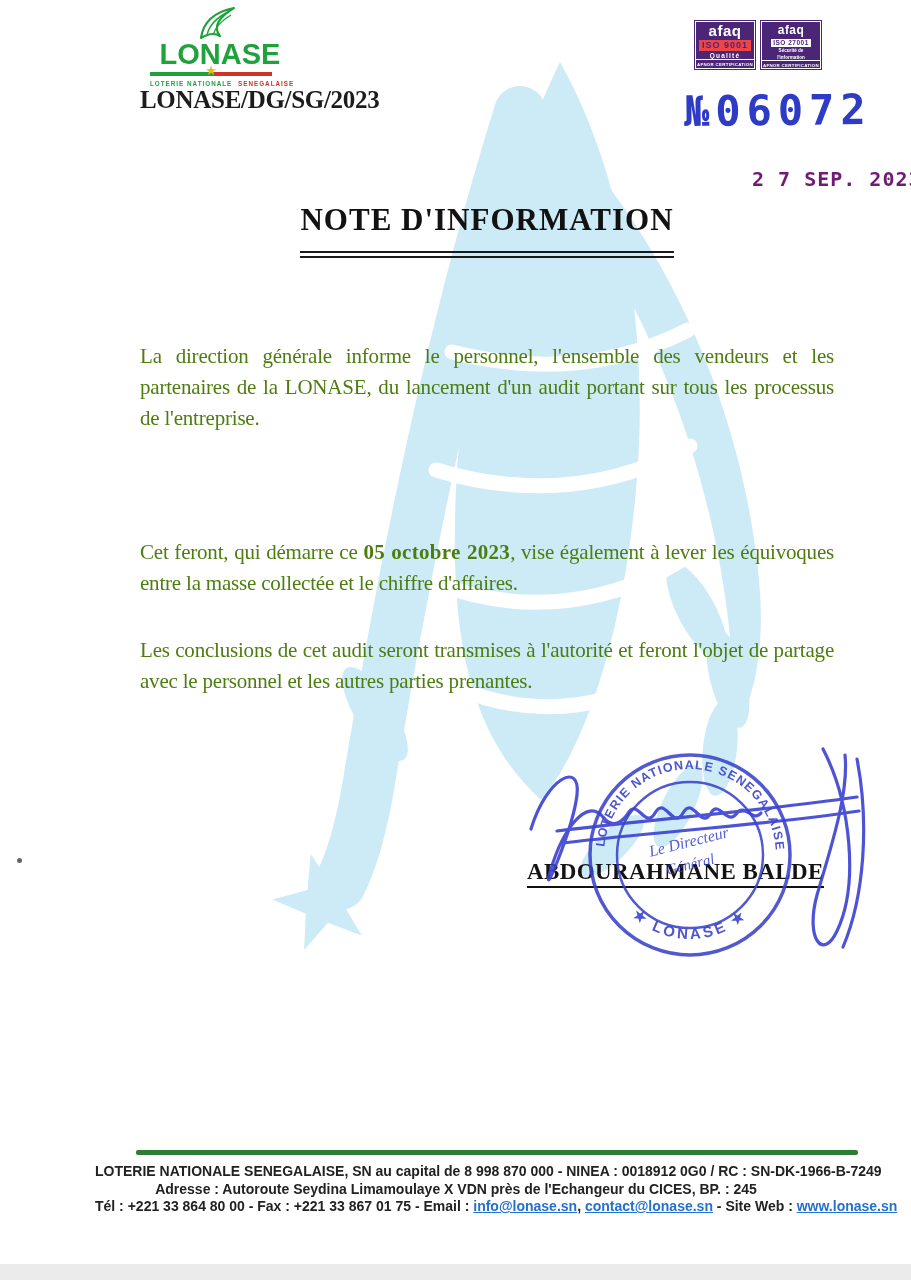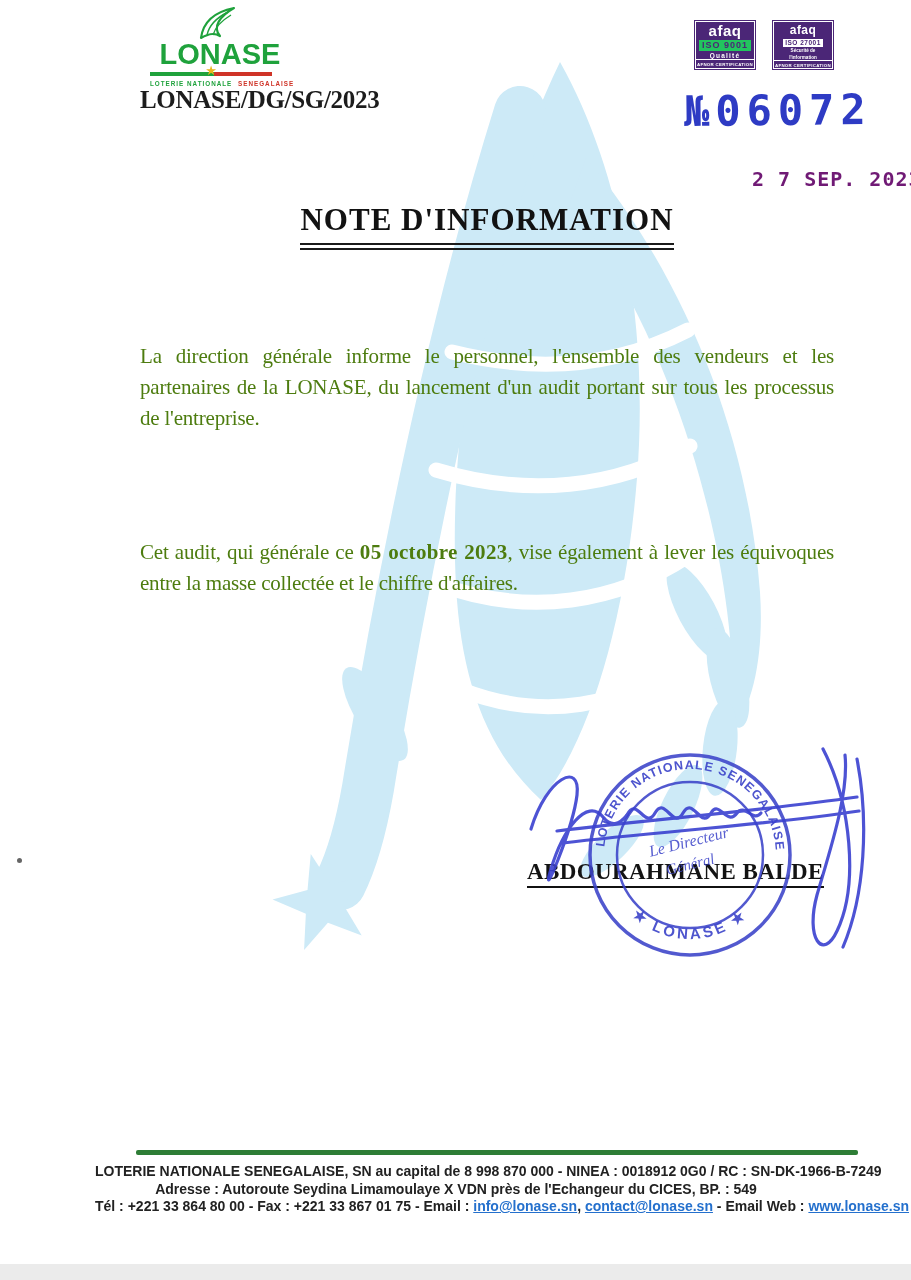--- a/index.html
+++ b/index.html
@@ -34,31 +34,31 @@
   .logo-caption .cap-green { color:#1fa23c; }
   .logo-caption .cap-red { color:#cf3327; margin-left:3px; }
 
   
   .ref {
     position:absolute; left:140px; top:86px; z-index:2;
     font-weight:bold; font-size:25px; letter-spacing:-0.3px; color:#1c1c1c;
   }
 
   
-  .badges { position:absolute; left:694px; top:20px; z-index:2; display:flex; gap:16px; }
+  .badges { position:absolute; left:694px; top:20px; z-index:2; display:flex; gap:4px; }
   .badge { width:62px; height:50px; background:#4b2677; padding:1px; box-sizing:border-box; }
   .badge-inner {
     border:1px solid #ffffff; height:100%; box-sizing:border-box;
     display:flex; flex-direction:column; align-items:center;
     font-family:"Liberation Sans", sans-serif; color:#ffffff;
   }
   .afaq-big { font-weight:bold; font-size:15px; line-height:1.05; letter-spacing:.5px; margin-top:1px; }
   .afaq-sm  { font-weight:bold; font-size:12px; line-height:1.05; letter-spacing:.4px; margin-top:2px; }
   .iso-box-big {
-    background:#22c55e; color:#4b2677; font-weight:bold; font-size:9px;
+    background:#ef4444; color:#4b2677; font-weight:bold; font-size:9px;
     letter-spacing:1px; padding:0 3px; margin-top:1px; line-height:1.25;
   }
   .iso-box-sm {
     background:#ffffff; color:#4b2677; font-weight:bold; font-size:6.5px;
     letter-spacing:.5px; padding:0 2px; margin-top:2px; line-height:1.3;
   }
   .badge-sub { font-weight:bold; font-size:6.5px; letter-spacing:1.2px; margin-top:1px; }
   .badge-sub-sm { font-weight:bold; font-size:4.6px; line-height:1.2; text-align:center; margin-top:1px; }
   .badge-foot {
     margin-top:auto; width:100%; border-top:1px solid #ffffff; text-align:center;
@@ -74,21 +74,21 @@
   .date-stamp {
     position:absolute; left:752px; top:167px; z-index:2;
     color:#701a75; font-family:"DejaVu Sans Mono", monospace; font-weight:bold;
     font-size:20px; letter-spacing:1px; white-space:nowrap;
   }
 
   
   .title-row { position:absolute; left:140px; top:202px; width:694px; text-align:center; z-index:2; }
   .title-text {
     display:inline-block; font-weight:bold; font-size:31px; letter-spacing:1px;
-    color:#121212; border-bottom:7px double #1a1a1a; padding-bottom:5px; white-space:nowrap;
+    color:#121212; border-bottom:7px double #1a1a1a; padding-bottom:13px; white-space:nowrap;
   }
 
   
   .para {
     position:absolute; left:140px; width:694px; z-index:2;
     font-size:21px; line-height:31px; letter-spacing:-0.2px;
     text-align:justify; color:#4d7c0f;
   }
   .p1 { top:320px; }
   .p2 { top:422px; text-indent:6px; }
@@ -198,21 +198,22 @@
   </div>
 
   <div class="num-stamp">№06072</div>
   <div class="date-stamp">2 7 SEP. 2023</div>
 
   <div class="title-row">
     <span class="title-text">NOTE D'INFORMATION</span>
   </div>
 
   <p class="para p1">La direction générale informe le personnel, l'ensemble des vendeurs et les partenaires de la LONASE, du lancement d'un audit portant sur tous les processus de l'entreprise.</p>
-  <p class="para p3"><span>Cet audit, qui générale ce </span><span class="bold-date">05 octobre 2023</span><span>, vise également à lever les équivoques entre la masse collectée et le chiffre d'affaires.</span></p>
+  <p class="para p3"><span>Cet feront, qui démarre ce </span><span class="bold-date">05 octobre 2023</span><span>, vise également à lever les équivoques entre la masse collectée et le chiffre d'affaires.</span></p>
+  <p class="para p4">Les conclusions de cet audit seront transmises à l'autorité et feront l'objet de partage avec le personnel et les autres parties prenantes.</p>
 
   <div class="name">ABDOURAHMANE BALDE</div>
 
   <svg class="sig-svg" width="385" height="245" viewBox="0 0 385 245" aria-hidden="true">
     <defs>
       <path id="arcT" d="M 99 122 A 86 86 0 1 1 271 122"></path>
       <path id="arcB" d="M 101 122 A 84 84 0 0 0 269 122"></path>
     </defs>
     <g stroke="#3b43c9" fill="none" opacity="0.88">
       <circle cx="185" cy="122" r="100" stroke-width="3.5"></circle>
@@ -234,19 +235,19 @@
       <path d="M 52 98 C 150 86 255 78 352 64"></path>
       <path d="M 58 110 C 158 98 262 92 354 78"></path>
       <path d="M 318 16 C 346 70 354 152 332 198 C 318 228 300 206 312 162 C 326 114 344 60 340 22"></path>
       <path d="M 352 26 C 364 88 360 162 338 214"></path>
     </g>
   </svg>
 
   <div class="footer-rule"></div>
   <div class="footer">
     <div class="fline">LOTERIE NATIONALE SENEGALAISE, SN au capital de 8 998 870 000 - NINEA : 0018912 0G0 / RC : SN-DK-1966-B-7249</div>
-    <div class="fline">Adresse : Autoroute Seydina Limamoulaye X VDN près de l'Echangeur du CICES, BP. : 549</div>
-    <div class="fline"><span>Tél : +221 33 864 80 00 - Fax : +221 33 867 01 75 - Email : </span><span class="flink">info@lonase.sn</span><span>, </span><span class="flink">contact@lonase.sn</span><span> - Email Web : </span><span class="flink">www.lonase.sn</span></div>
+    <div class="fline">Adresse : Autoroute Seydina Limamoulaye X VDN près de l'Echangeur du CICES, BP. : 245</div>
+    <div class="fline"><span>Tél : +221 33 864 80 00 - Fax : +221 33 867 01 75 - Email : </span><span class="flink">info@lonase.sn</span><span>, </span><span class="flink">contact@lonase.sn</span><span> - Site Web : </span><span class="flink">www.lonase.sn</span></div>
   </div>
 
   <div class="bottom-bar"></div>
   <div class="artifact-dot"></div>
 </div>
 
 </body></html>

